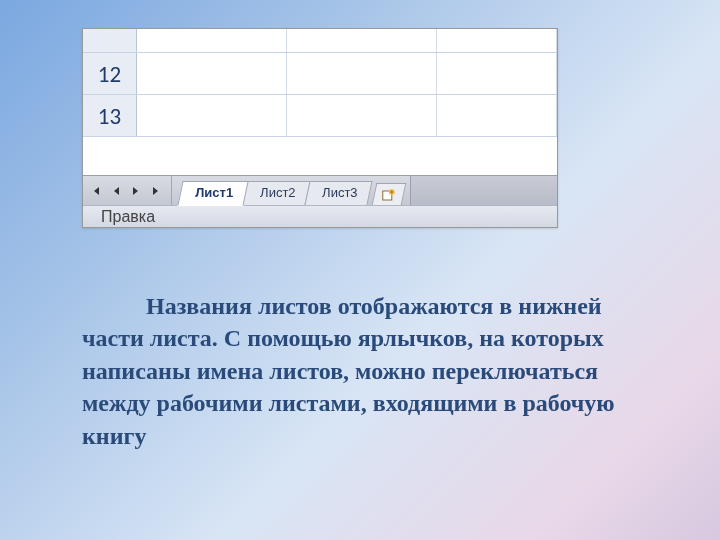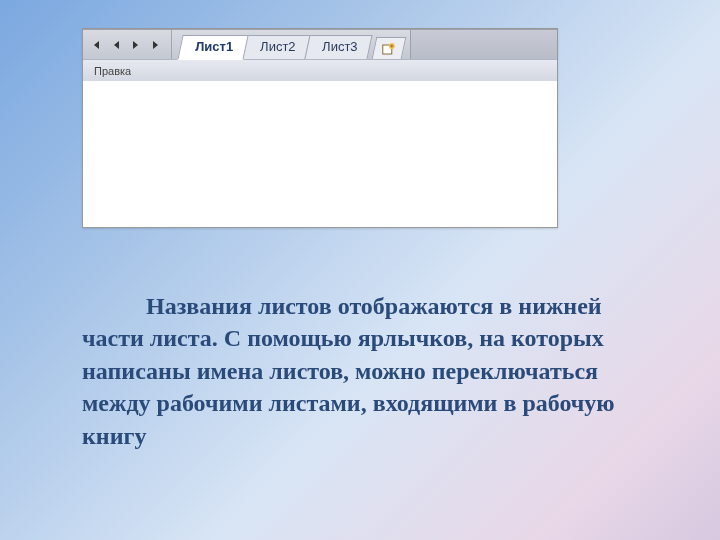--- a/index.html
+++ b/index.html
@@ -139,23 +139,23 @@
     background: linear-gradient(#c8cbd4 0%, #b8bcc8 100%);
     border-left: 1px solid #9aa0ae;
     margin-left: 6px;
   }
   .status-bar {
     height: 22px;
     background: linear-gradient(#e6e9f0 0%, #d4d8e2 100%);
     border-top: 1px solid #b0b6c4;
     display: flex;
     align-items: center;
-    padding-left: 5px;
+    padding-left: 12px;
     font-family: Tahoma, Arial, sans-serif;
-    font-size: 11px;
+    font-size: 16px;
     color: #444;
   }
   .status-label {
     padding: 1px 6px;
   }
   .body-text {
     position: absolute;
     top: 270px;
     left: 82px;
     right: 60px;
@@ -168,20 +168,46 @@
   }
   .body-text .indent {
     display: inline-block;
     width: 64px;
   }
 </style>
 </head>
 <body>
 
 <div class="screenshot-wrap">
+  <div class="grid-area">
+    <div class="grid-row partial-top">
+      <div class="row-header"></div>
+      <div class="cell-area">
+        <div class="cell c1"></div>
+        <div class="cell c2"></div>
+        <div class="cell c3"></div>
+      </div>
+    </div>
+    <div class="grid-row">
+      <div class="row-header">12</div>
+      <div class="cell-area">
+        <div class="cell c1"></div>
+        <div class="cell c2"></div>
+        <div class="cell c3"></div>
+      </div>
+    </div>
+    <div class="grid-row">
+      <div class="row-header">13</div>
+      <div class="cell-area">
+        <div class="cell c1"></div>
+        <div class="cell c2"></div>
+        <div class="cell c3"></div>
+      </div>
+    </div>
+  </div>
 
   <div class="tab-bar">
     <div class="nav-btns">
       <div class="nav-btn">
         <svg width="10" height="10" viewBox="0 0 10 10">
             <path d="M1 1v8M8 1L3 5l5 4z" fill="#333"></path>
           </svg>
       </div>
       <div class="nav-btn">
         <svg width="8" height="10" viewBox="0 0 8 10">

